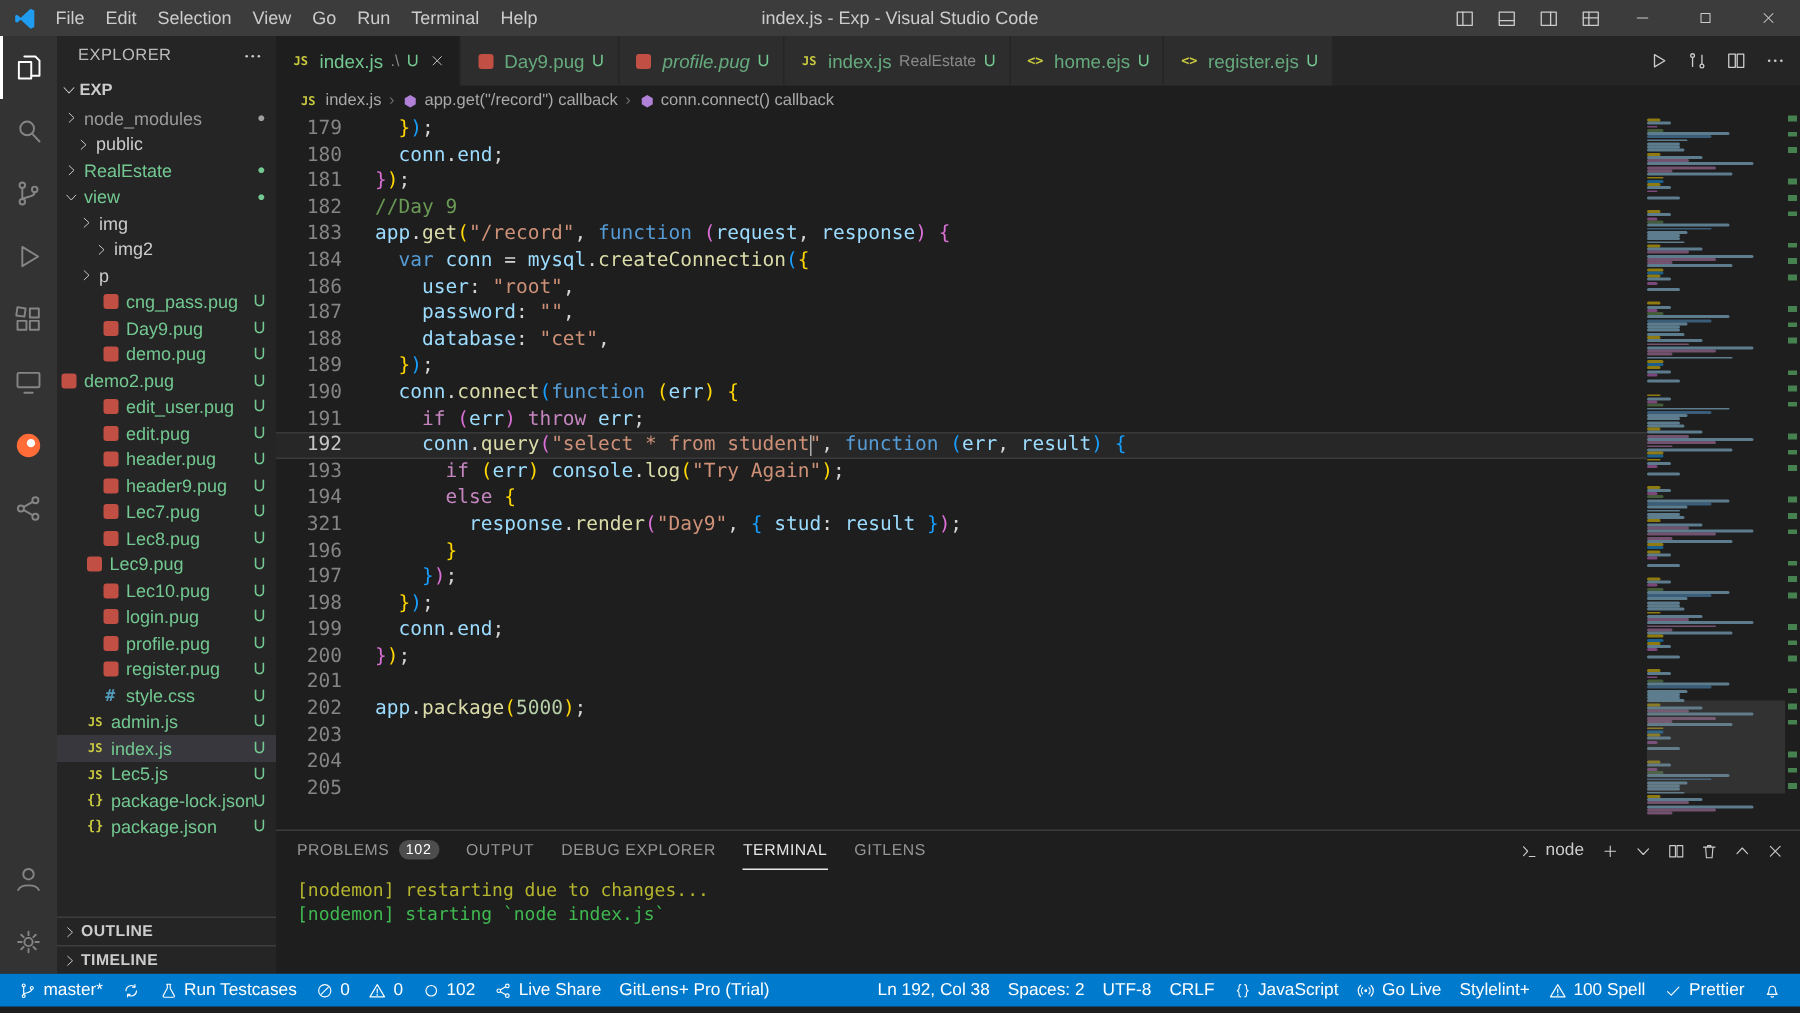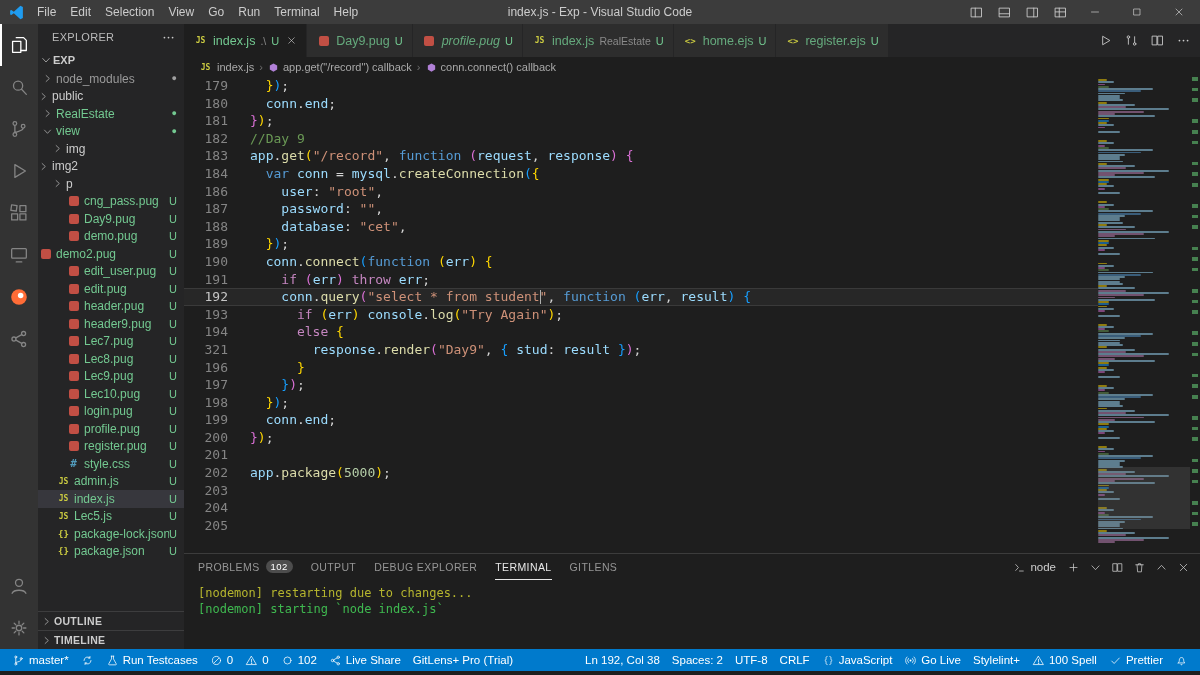--- a/index.html
+++ b/index.html
@@ -299,21 +299,21 @@
     <div id="tree">
         <div class="row" style="padding-left: 4px;">
           <span class="twisty">
             <svg width="11" height="11" viewBox="0 0 24 24" class="ic">
               <path d="M9 5.5l7 6.5-7 6.5"></path>
             </svg>
           </span>
           <span class="lbl" style="color: rgb(154, 154, 154);">node_modules</span>
           <span class="gitdot" style="color: rgb(160, 160, 160);">●</span>
         </div>
-        <div class="row" style="padding-left: 0;">
+        <div class="row" style="padding-left: 12px;">
           <span class="twisty">
             <svg width="11" height="11" viewBox="0 0 24 24" class="ic">
               <path d="M9 5.5l7 6.5-7 6.5"></path>
             </svg>
           </span>
           <span class="lbl" style="color: rgb(204, 204, 204);">public</span>
         </div>
         <div class="row" style="padding-left: 4px;">
           <span class="twisty">
             <svg width="11" height="11" viewBox="0 0 24 24" class="ic">
@@ -333,21 +333,21 @@
           <span class="gitdot" style="color: rgb(115, 201, 145);">●</span>
         </div>
         <div class="row" style="padding-left: 14px;">
           <span class="twisty">
             <svg width="11" height="11" viewBox="0 0 24 24" class="ic">
               <path d="M9 5.5l7 6.5-7 6.5"></path>
             </svg>
           </span>
           <span class="lbl" style="color: rgb(204, 204, 204);">img</span>
         </div>
-        <div class="row" style="padding-left: 0;">
+        <div class="row" style="padding-left: 24px;">
           <span class="twisty">
             <svg width="11" height="11" viewBox="0 0 24 24" class="ic">
               <path d="M9 5.5l7 6.5-7 6.5"></path>
             </svg>
           </span>
           <span class="lbl" style="color: rgb(204, 204, 204);">img2</span>
         </div>
         <div class="row" style="padding-left: 14px;">
           <span class="twisty">
             <svg width="11" height="11" viewBox="0 0 24 24" class="ic">
@@ -399,21 +399,21 @@
         <div class="row" style="padding-left: 28px;">
           <span class="fi fi-pug"></span>
           <span class="lbl" style="color: var(--untracked); margin-left: 3px;">Lec7.pug</span>
           <span class="badge-u">U</span>
         </div>
         <div class="row" style="padding-left: 28px;">
           <span class="fi fi-pug"></span>
           <span class="lbl" style="color: var(--untracked); margin-left: 3px;">Lec8.pug</span>
           <span class="badge-u">U</span>
         </div>
-        <div class="row" style="padding-left: 28px;">
+        <div class="row" style="padding-left: 17px;">
           <span class="fi fi-pug"></span>
           <span class="lbl" style="color: var(--untracked); margin-left: 3px;">Lec9.pug</span>
           <span class="badge-u">U</span>
         </div>
         <div class="row" style="padding-left: 28px;">
           <span class="fi fi-pug"></span>
           <span class="lbl" style="color: var(--untracked); margin-left: 3px;">Lec10.pug</span>
           <span class="badge-u">U</span>
         </div>
         <div class="row" style="padding-left: 28px;">

